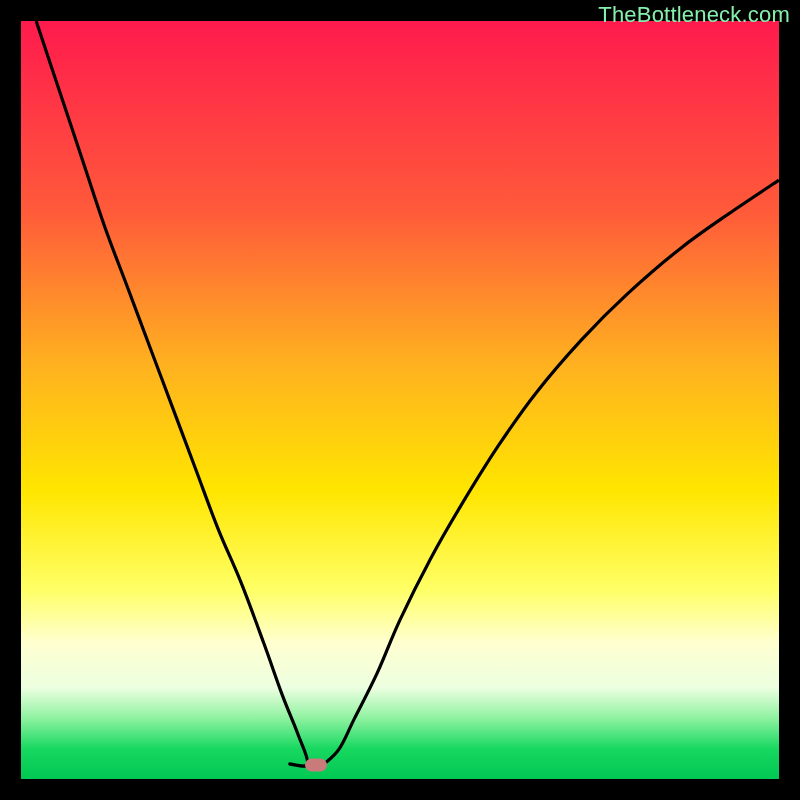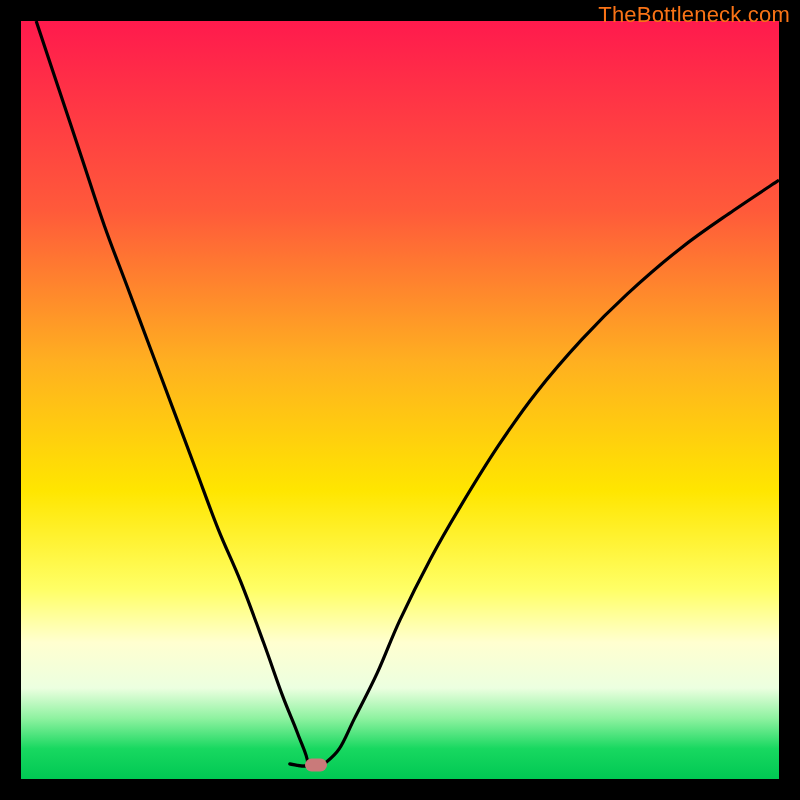--- a/index.html
+++ b/index.html
@@ -26,21 +26,21 @@
       #ffffd0 82%,
       #ecffe0 88%,
       #8ef2a0 92%,
       #18d860 96%,
       #00c853 100%);
   }
   .watermark {
     position: absolute;
     top: 2px;
     right: 10px;
-    color: #f97316;
+    color: #86efac;
     font-size: 22px;
     letter-spacing: 0.2px;
     font-weight: 500;
     z-index: 10;
     text-align: right;
   }
   svg.curve {
     position: absolute;
     left: 0;
     top: 0;

